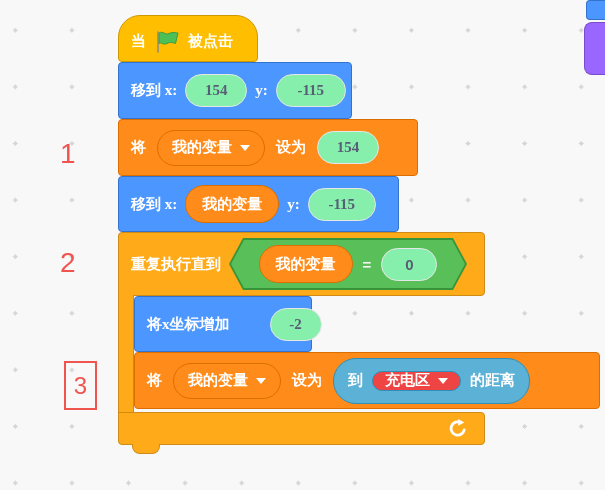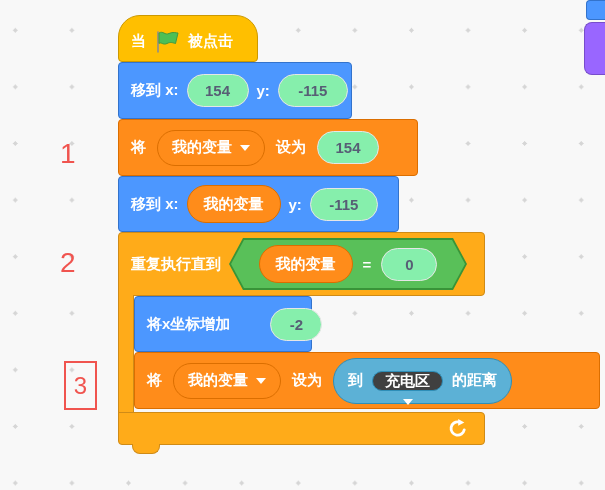--- a/index.html
+++ b/index.html
@@ -25,21 +25,21 @@
   
   .events   { background:#FFBF00; border:1px solid #CC9900; }
   .motion   { background:#4C97FF; border:1px solid #3373CC; }
   .variables{ background:#FF8C1A; border:1px solid #DB6E00; }
   .control  { background:#FFAB19; border:1px solid #CF8B17; }
 
   .hat {
     left:118px; top:15px; width:140px; height:47px;
     border-radius:22px 22px 4px 4px; padding-top:6px;
   }
-  .stack { border-radius:4px; }
+  .stack { border-radius:4px;font-family:Liberation Serif, serif; }
 
   .oval-input {
     background:#86efac; border:1px solid #e6e6e6; border-radius:17px;
     height:33px; display:flex; align-items:center; justify-content:center;
     color:#575E75; font-weight:700; font-size:15px; padding:0 12px;
   }
   .var-reporter {
     background:#FF8C1A; border:1px solid #DB6E00; border-radius:20px;
     height:38px; display:flex; align-items:center; justify-content:center;
     padding:0 16px; color:#fff; font-weight:600; font-size:15px;
@@ -64,22 +64,22 @@
     justify-content:center; gap:10px;
     clip-path:polygon(13px 0%,calc(100% - 13px) 0%,100% 50%,calc(100% - 13px) 100%,13px 100%,0% 50%);
   }
   
   .sensing-reporter {
     background:#5CB1D6; border:1px solid #2E8EB8; border-radius:23px;
     height:46px; display:flex; align-items:center; gap:9px; padding:0 14px;
     color:#fff; font-weight:600; font-size:15px;
   }
   .sensing-dropdown {
-    background:#404040; border:1px solid #2E8EB8; border-radius:17px;
-    height:20px; display:flex; align-items:center; gap:8px; padding:0 12px;flex-direction:column;
+    background:#ef4444; border:1px solid #2E8EB8; border-radius:17px;
+    height:20px; display:flex; align-items:center; gap:8px; padding:0 12px;
   }
   
   .c-top    { left:118px; top:232px; width:367px; height:64px; border-radius:4px 4px 4px 0; }
   .c-spine  { position:absolute; left:118px; top:295px; width:16px; height:118px;
               background:#FFAB19; border-left:1px solid #CF8B17; border-right:1px solid #CF8B17; }
   .c-bottom { position:absolute; left:118px; top:412px; width:367px; height:33px;
               background:#FFAB19; border:1px solid #CF8B17; border-radius:0 4px 4px 4px;
               display:flex; align-items:center; justify-content:flex-end; padding-right:16px; }
   .c-bump   { position:absolute; left:132px; top:444px; width:28px; height:10px;
               background:#FFAB19; border:1px solid #CF8B17; border-top:none;

